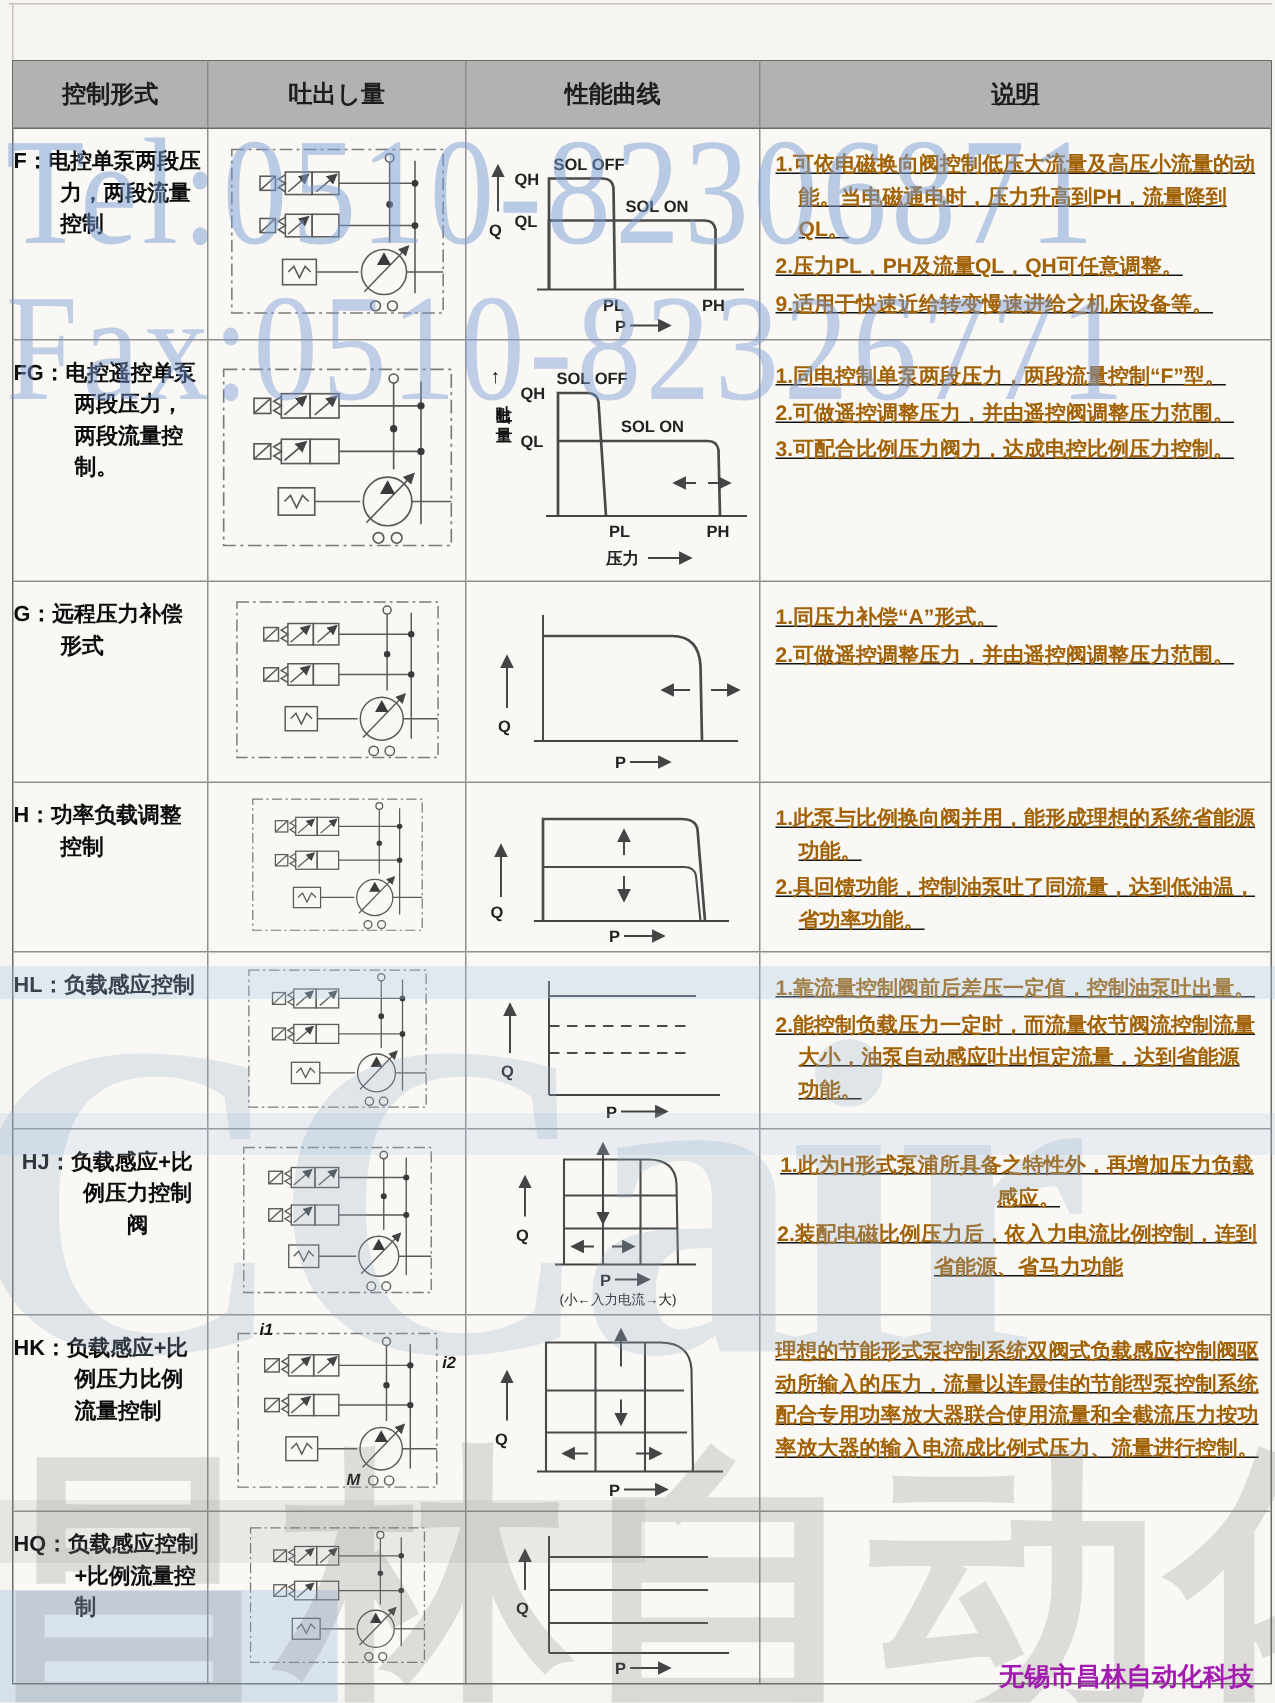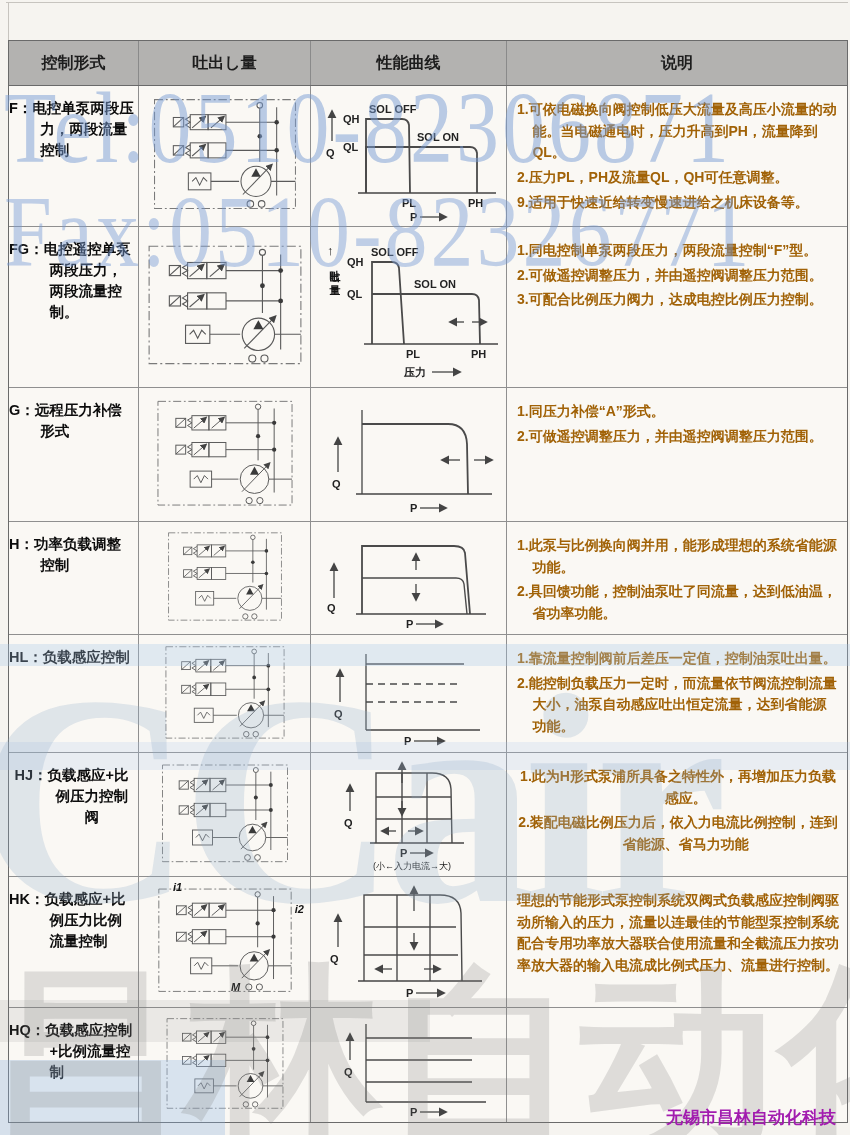--- a/index.html
+++ b/index.html
@@ -9,21 +9,21 @@
   .topline{position:absolute;top:2px;left:6px;width:842px;height:1px;background:#c7c4bf;}
   .vline{position:absolute;top:2px;left:8px;width:1px;height:48px;background:#c7c4bf;}
 
   .tbl{position:absolute;left:8px;top:40px;width:838px;border:1px solid #6a6a6a;
        background:#faf8f4;z-index:1;}
   .hrow{display:flex;height:44px;background:#b3b2b0;border-bottom:1px solid #6a6a6a;}
   .hcell{display:flex;align-items:center;justify-content:center;
          font-size:16px;font-weight:bold;color:#1d1d1d;border-right:1px solid #8a8a8a;box-sizing:border-box;}
   .row{display:flex;border-bottom:1px solid #8f8f8f;}
   .cell{border-right:1px solid #8f8f8f;position:relative;box-sizing:border-box;overflow:hidden;}
-  .c1{width:130px;} .c2{width:172px;} .c3{width:196px;} .c4{width:340px;border-right:none;}
+  .c1{width:130px;} .c2{width:172px;} .c3{width:196px;} .c4{width:340px;border-right:none;text-decoration:underline;}
   .hc4{border-right:none;}
 
   .ctrl{padding:12px 4px 0 8px;font-size:14.5px;font-weight:bold;line-height:1.45;color:#0c0c0c;}
   .h1{padding-left:2.15em;text-indent:-2.15em;}
   .h2{padding-left:2.8em;text-indent:-2.8em;}
 
   .desc{padding:13px 8px 6px 10px;font-size:14px;line-height:1.55;font-weight:bold;color:#a16207;}
   .desc-item{padding-left:1.1em;text-indent:-1.1em;margin:0 0 3px 0;}
   .desc-item.plain{padding-left:0;text-indent:0;}
 

